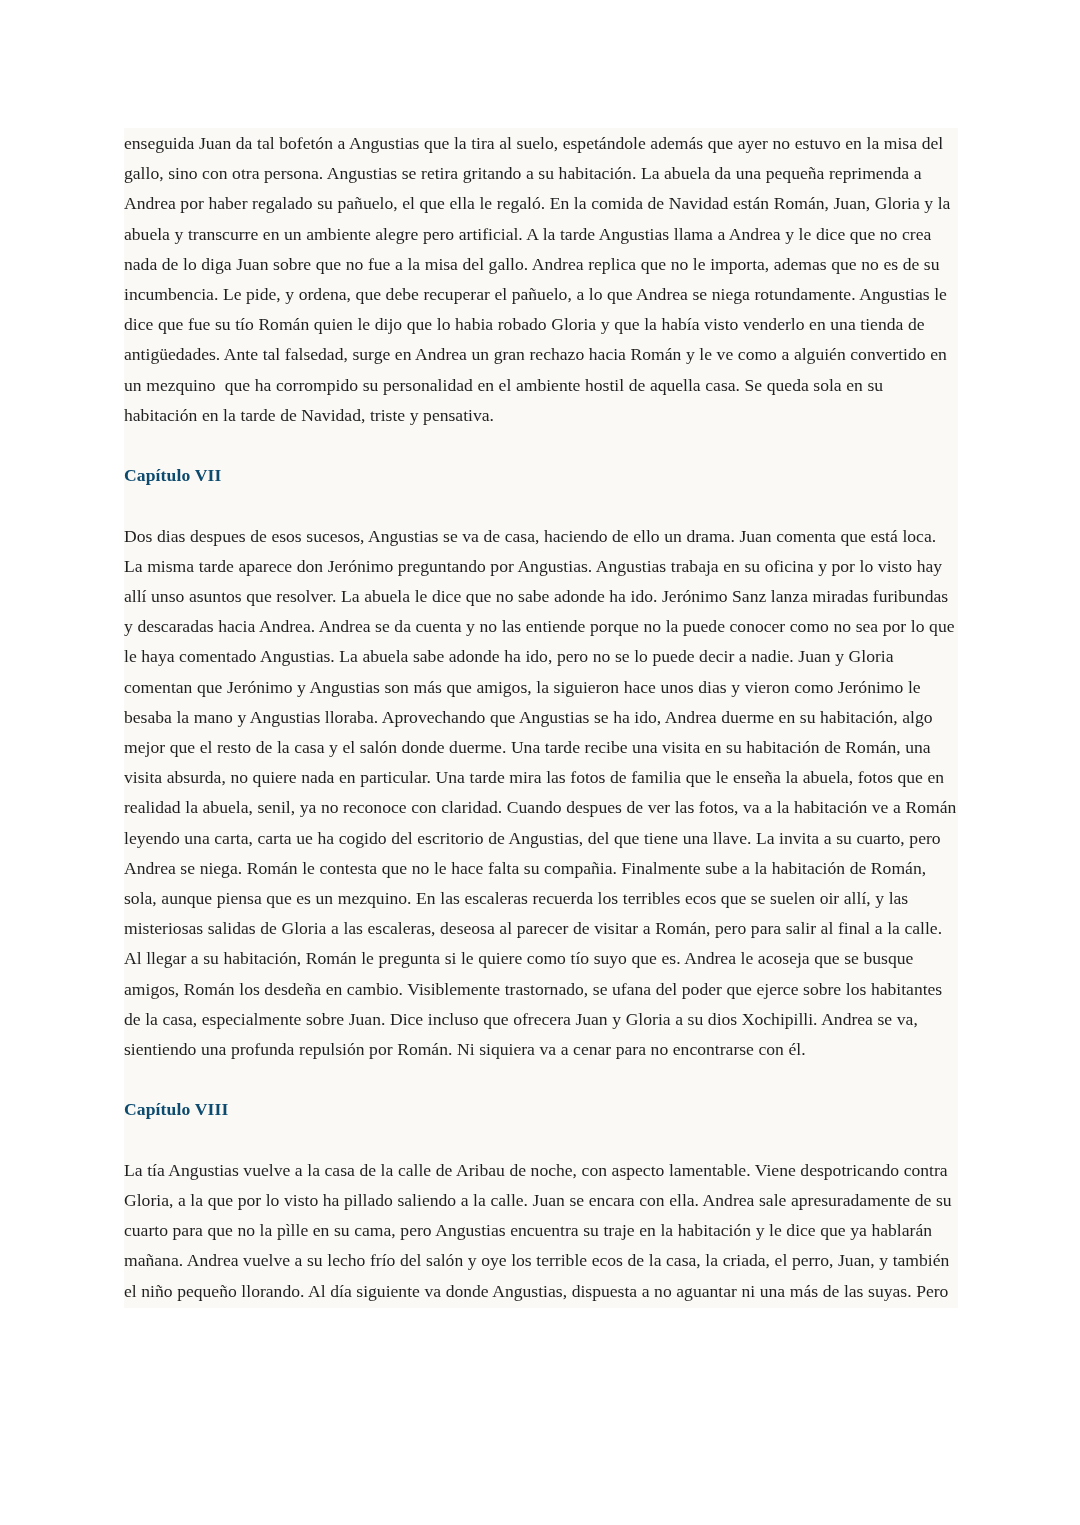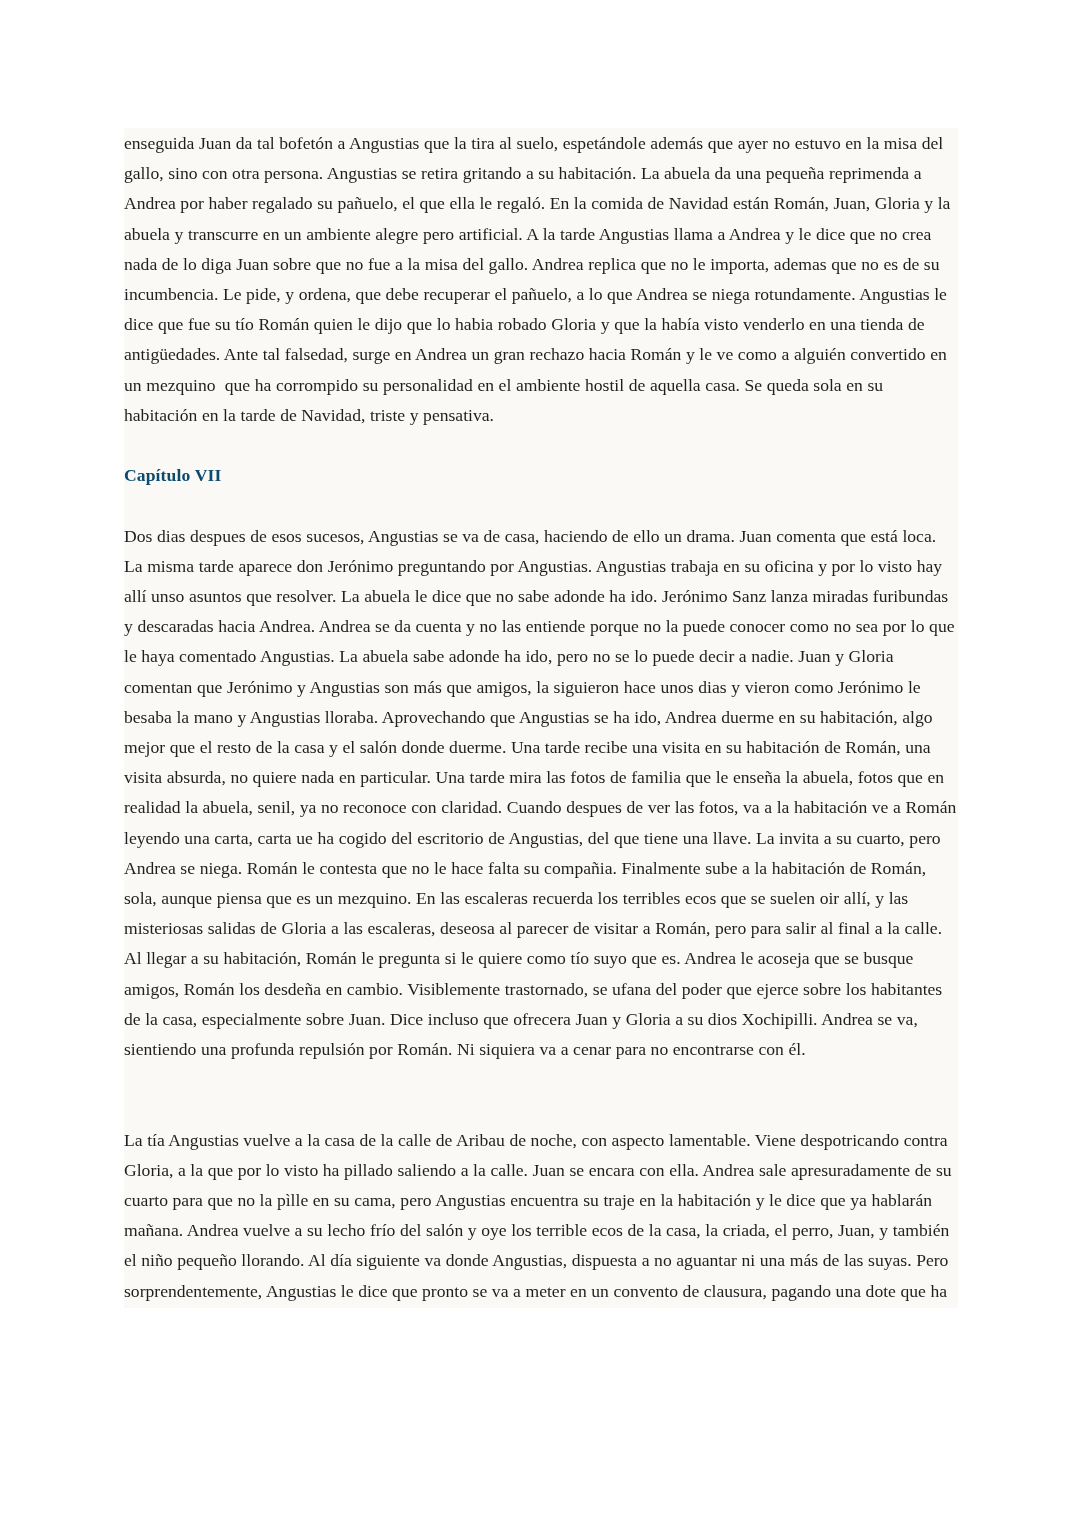--- a/index.html
+++ b/index.html
@@ -85,20 +85,21 @@
       <div class="block-gap"></div>
 
       <h2 class="chapter-heading">Capítulo VII</h2>
 
       <div class="block-gap"></div>
 
       <p class="para">Dos dias despues de esos sucesos, Angustias se va de casa, haciendo de ello un drama. Juan comenta que está loca. La misma tarde aparece don Jerónimo preguntando por Angustias. Angustias trabaja en su oficina y por lo visto hay allí unso asuntos que resolver. La abuela le dice que no sabe adonde ha ido. Jerónimo Sanz lanza miradas furibundas y descaradas hacia Andrea. Andrea se da cuenta y no las entiende porque no la puede conocer como no sea por lo que le haya comentado Angustias. La abuela sabe adonde ha ido, pero no se lo puede decir a nadie. Juan y Gloria comentan que Jerónimo y Angustias son más que amigos, la siguieron hace unos dias y vieron como Jerónimo le besaba la mano y Angustias lloraba. Aprovechando que Angustias se ha ido, Andrea duerme en su habitación, algo mejor que el resto de la casa y el salón donde duerme. Una tarde recibe una visita en su habitación de Román, una visita absurda, no quiere nada en particular. Una tarde mira las fotos de familia que le enseña la abuela, fotos que en realidad la abuela, senil, ya no reconoce con claridad. Cuando despues de ver las fotos, va a la habitación ve a Román leyendo una carta, carta ue ha cogido del escritorio de Angustias, del que tiene una llave. La invita a su cuarto, pero Andrea se niega. Román le contesta que no le hace falta su compañia. Finalmente sube a la habitación de Román, sola, aunque piensa que es un mezquino. En las escaleras recuerda los terribles ecos que se suelen oir allí, y las misteriosas salidas de Gloria a las escaleras, deseosa al parecer de visitar a Román, pero para salir al final a la calle. Al llegar a su habitación, Román le pregunta si le quiere como tío suyo que es. Andrea le acoseja que se busque amigos, Román los desdeña en cambio. Visiblemente trastornado, se ufana del poder que ejerce sobre los habitantes de la casa, especialmente sobre Juan. Dice incluso que ofrecera Juan y Gloria a su dios Xochipilli. Andrea se va, sientiendo una profunda repulsión por Román. Ni siquiera va a cenar para no encontrarse con él.</p>
 
       <div class="block-gap"></div>
 
+      <h2 class="chapter-heading">Capítulo VIII</h2>
 
       <div class="block-gap"></div>
 
       <p class="para">La tía Angustias vuelve a la casa de la calle de Aribau de noche, con aspecto lamentable. Viene despotricando contra Gloria, a la que por lo visto ha pillado saliendo a la calle. Juan se encara con ella. Andrea sale apresuradamente de su cuarto para que no la pìlle en su cama, pero Angustias encuentra su traje en la habitación y le dice que ya hablarán mañana. Andrea vuelve a su lecho frío del salón y oye los terrible ecos de la casa, la criada, el perro, Juan, y también el niño pequeño llorando. Al día siguiente va donde Angustias, dispuesta a no aguantar ni una más de las suyas. Pero sorprendentemente, Angustias le dice que pronto se va a meter en un convento de clausura, pagando una dote que ha reunido, y se ufana de lo decente que es, frente a lo descarriada y golfilla que se ha vuelto Andrea, según dice, andando por Barcelona. La ha decepcionado, dice,  e incluso que ser más pequeña la habría molido a palos. Le dice que a partir de ahora será ella quien reciba la pensión y que</p>
 
     </div>
   </div>
 
 </div>
 

